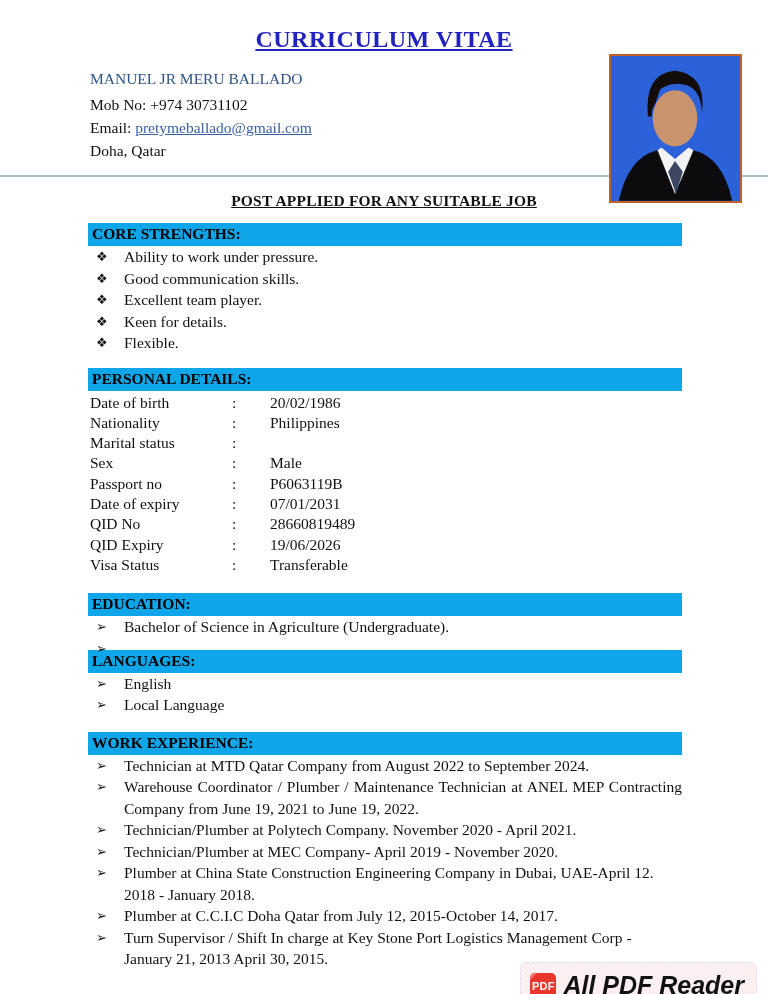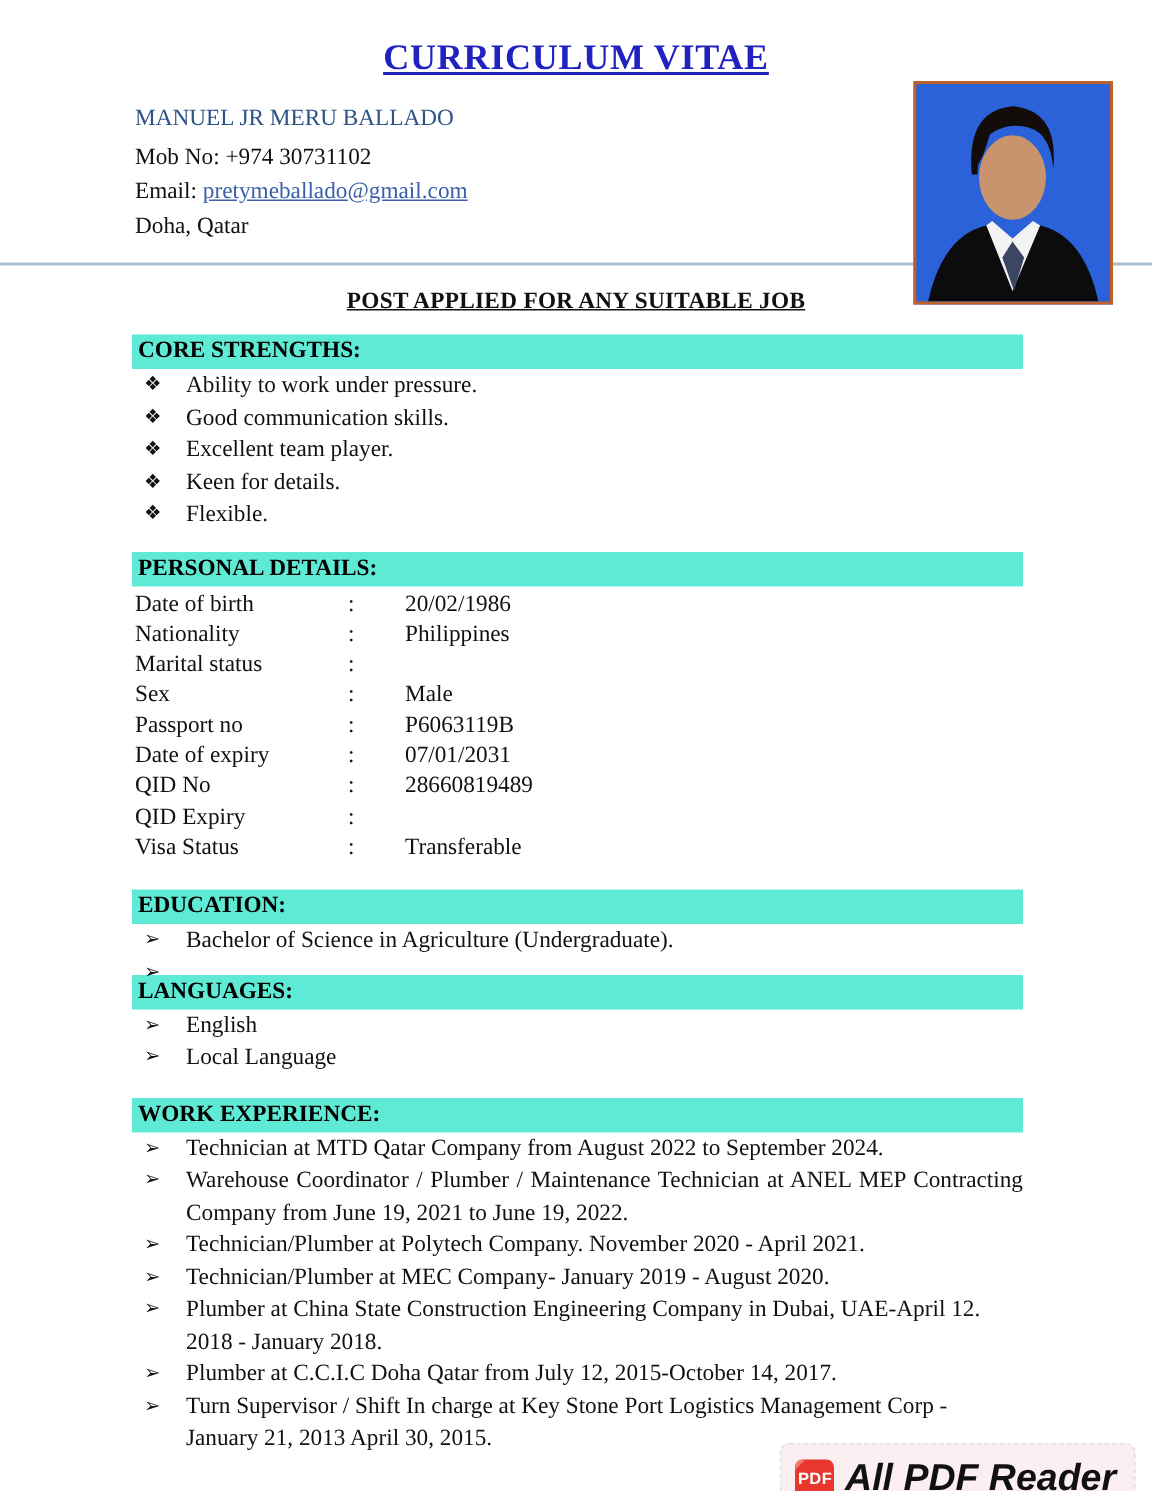--- a/index.html
+++ b/index.html
@@ -17,21 +17,21 @@
 
   
   .photo { position:absolute; top:28px; right:26px; width:133px; height:149px;
            border:2px solid #BE6227; background:#2B62D9; z-index:2; }
   .photo svg { display:block; width:100%; height:100%; }
 
   .post-applied { margin-top:15px; text-align:center; font-size:15.5px; font-weight:bold;
                   text-decoration:underline; letter-spacing:.2px; }
 
   
-  .section-bar { margin-left:88px; width:594px; background:#5eead4; color:#000;
+  .section-bar { margin-left:88px; width:594px; background:#0ea5e9; color:#000;
                  font-weight:bold; font-size:15.5px; padding:2px 4px 3px 4px; }
   .bullet-list { margin-left:96px; margin-right:86px; font-size:15.5px; }
   .b-item { position:relative; padding-left:28px; line-height:21.5px; }
   .b-item .glyph { position:absolute; left:0; top:0; font-family:"DejaVu Sans",sans-serif;
                    font-size:13px; line-height:21.5px; }
   .b-item.justify { text-align:justify; }
 
   .mt-core { margin-top:13px; }
   .mt-pd   { margin-top:14px; }
   .mt-edu  { margin-top:18px; }
@@ -130,20 +130,21 @@
         <span class="pd-value">07/01/2031</span>
       </div>
     <div class="pd-row">
         <span class="pd-label">QID No</span>
         <span class="pd-colon">:</span>
         <span class="pd-value">28660819489</span>
       </div>
     <div class="pd-row">
         <span class="pd-label">QID Expiry</span>
         <span class="pd-colon">:</span>
+        <span class="pd-value">19/06/2026</span>
       </div>
     <div class="pd-row">
         <span class="pd-label">Visa Status</span>
         <span class="pd-colon">:</span>
         <span class="pd-value">Transferable</span>
       </div>
   </div>
 
   <div class="section-bar mt-edu">EDUCATION:</div>
   <div class="bullet-list">
@@ -155,21 +156,21 @@
   <div class="bullet-list">
     <div class="b-item"><span class="glyph">➢</span><span>English</span></div>
     <div class="b-item"><span class="glyph">➢</span><span>Local Language</span></div>
   </div>
 
   <div class="section-bar mt-work">WORK EXPERIENCE:</div>
   <div class="bullet-list">
     <div class="b-item"><span class="glyph">➢</span><span>Technician at MTD Qatar Company from August 2022 to September 2024.</span></div>
     <div class="b-item justify"><span class="glyph">➢</span><span>Warehouse Coordinator / Plumber / Maintenance Technician at ANEL MEP Contracting Company from June 19, 2021 to June 19, 2022.</span></div>
     <div class="b-item"><span class="glyph">➢</span><span>Technician/Plumber at Polytech Company. November 2020 - April 2021.</span></div>
-    <div class="b-item"><span class="glyph">➢</span><span>Technician/Plumber at MEC Company- January 2019 - August 2020.</span></div>
+    <div class="b-item"><span class="glyph">➢</span><span>Technician/Plumber at MEC Company- April 2019 - November 2020.</span></div>
     <div class="b-item"><span class="glyph">➢</span><span>Plumber at China State Construction Engineering Company in Dubai, UAE-April 12. 2018 - January 2018.</span></div>
     <div class="b-item"><span class="glyph">➢</span><span>Plumber at C.C.I.C Doha Qatar from July 12, 2015-October 14, 2017.</span></div>
     <div class="b-item"><span class="glyph">➢</span><span>Turn Supervisor / Shift In charge at Key Stone Port Logistics Management Corp - January 21, 2013 April 30, 2015.</span></div>
   </div>
 
   <div class="watermark">
     <div class="pdf-icon">
         <span>PDF</span>
       </div>
     <div class="wm-text">All PDF Reader</div>

